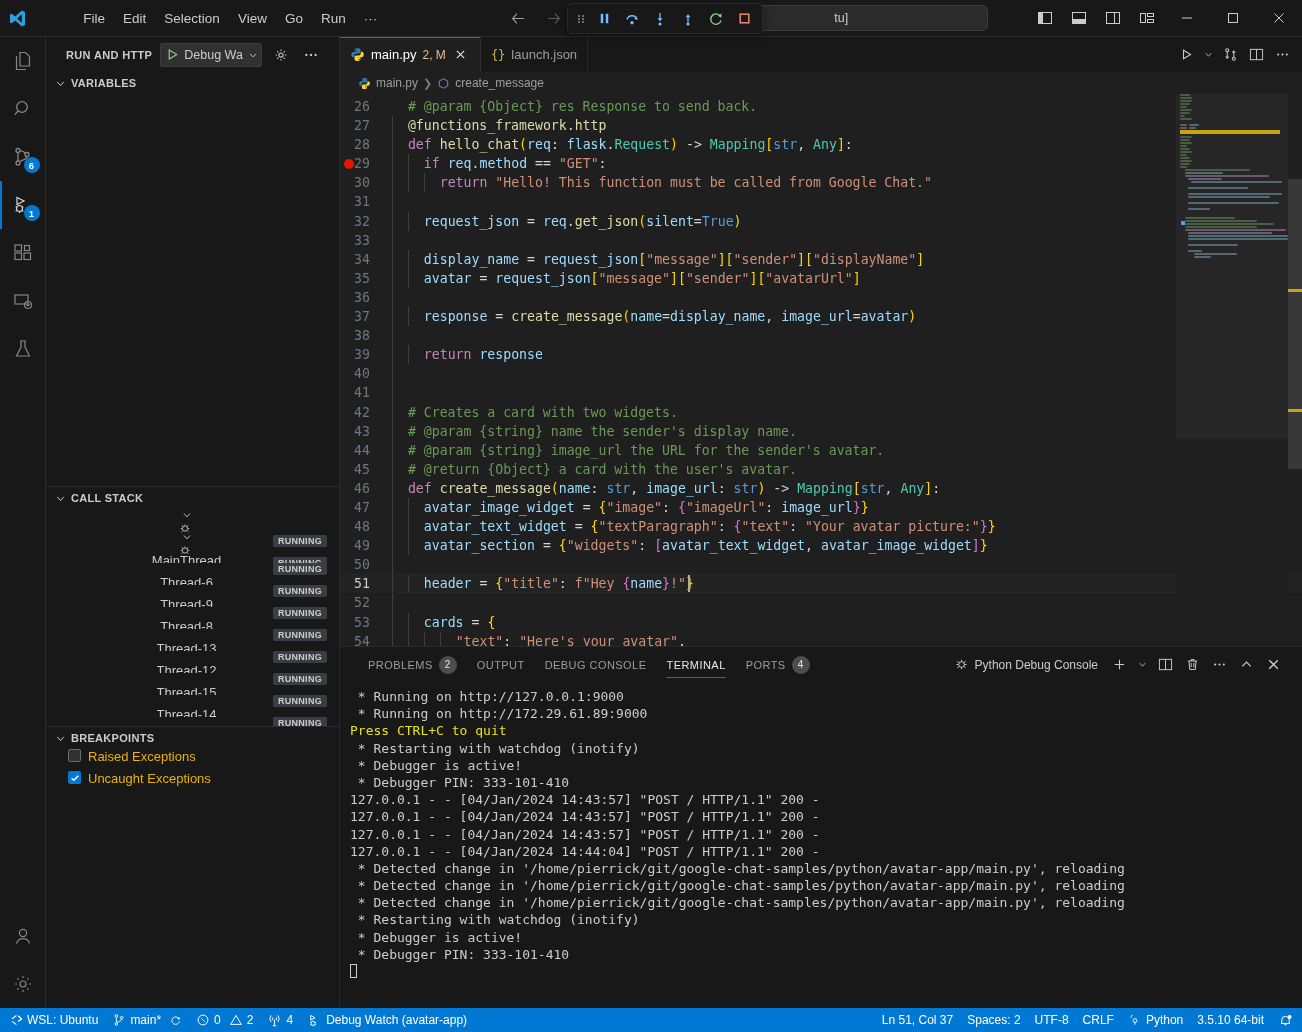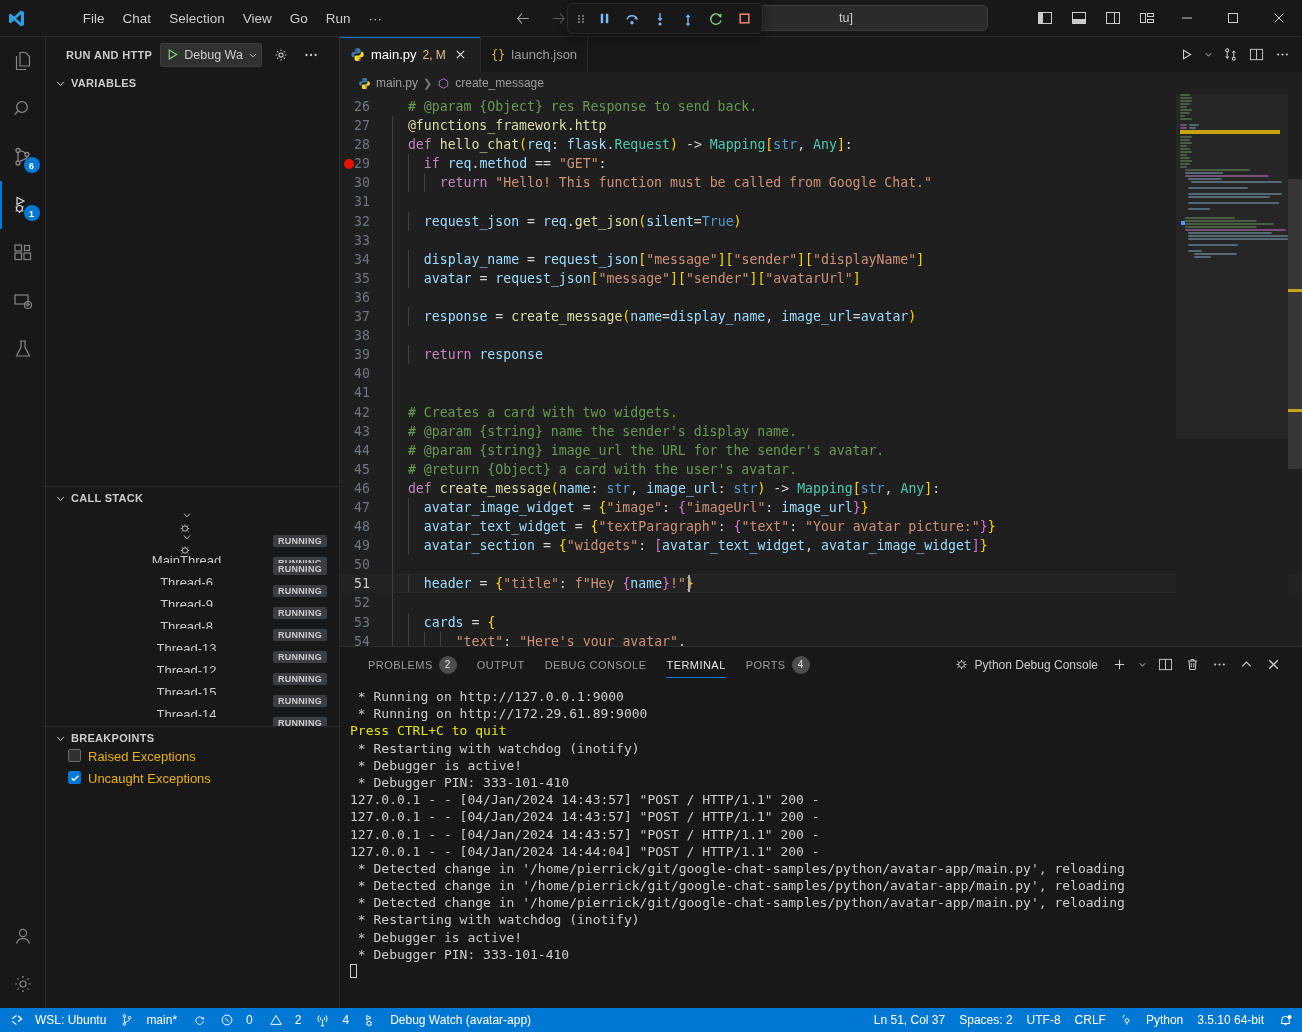--- a/index.html
+++ b/index.html
@@ -231,38 +231,38 @@
   }
   .term-line { display: block; height: 17.2px; }
   .tc-yellow { color: #e5e510; }
   .term-cursor { display: inline-block; width: 7px; height: 14px; border: 1px solid #cccccc; vertical-align: -2px; }
 
   
   .statusbar {
     height: 24px; flex: 0 0 24px; background: #0078d4; display: flex; align-items: center;
     color: #ffffff; font-size: 12px; padding: 0 2px;
   }
-  .sb-item { display: flex; align-items: center; gap: 12px; padding: 0 7px; height: 24px; white-space: nowrap; }
+  .sb-item { display: flex; align-items: center; gap: 4px; padding: 0 7px; height: 24px; white-space: nowrap; }
   .sb-right { margin-left: auto; display: flex; align-items: center; }
   svg { display: block; }
 </style>
 </head>
 <body>
 
 <div id="app">
 
   <div class="titlebar">
     <div class="vscode-logo">
       <svg width="19" height="19" viewBox="0 0 24 24">
           <path fill="#2f9fe0" d="M17.5 2 9.2 9.6 4.6 6.1 2.5 7.1v9.8l2.1 1 4.6-3.5 8.3 7.6 4-1.9V3.9L17.5 2zm0 4.6v10.8L11.6 12l5.9-5.4z"></path>
         </svg>
     </div>
     <div class="menus">
       <div class="menu-item">File</div>
-      <div class="menu-item">Chat</div>
+      <div class="menu-item">Edit</div>
       <div class="menu-item">Selection</div>
       <div class="menu-item">View</div>
       <div class="menu-item">Go</div>
       <div class="menu-item">Run</div>
       <div class="menu-item">···</div>
     </div>
 
     <div class="nav-arrows">
       <div class="nav-arrow">
         <svg width="17" height="17" viewBox="0 0 16 16">

